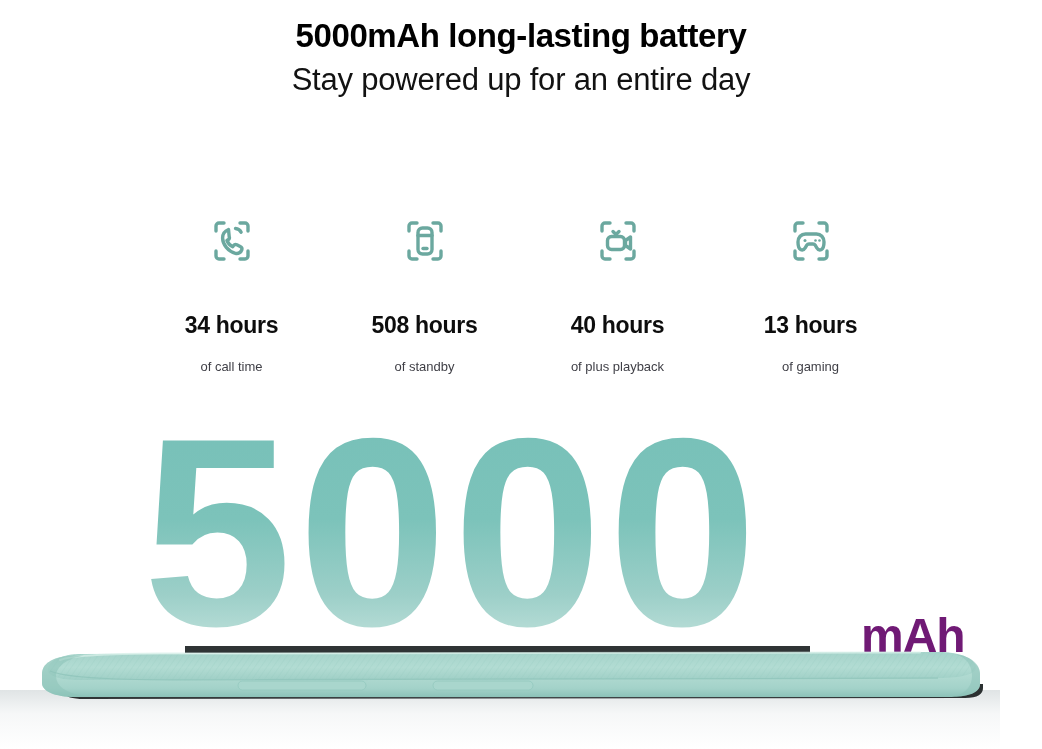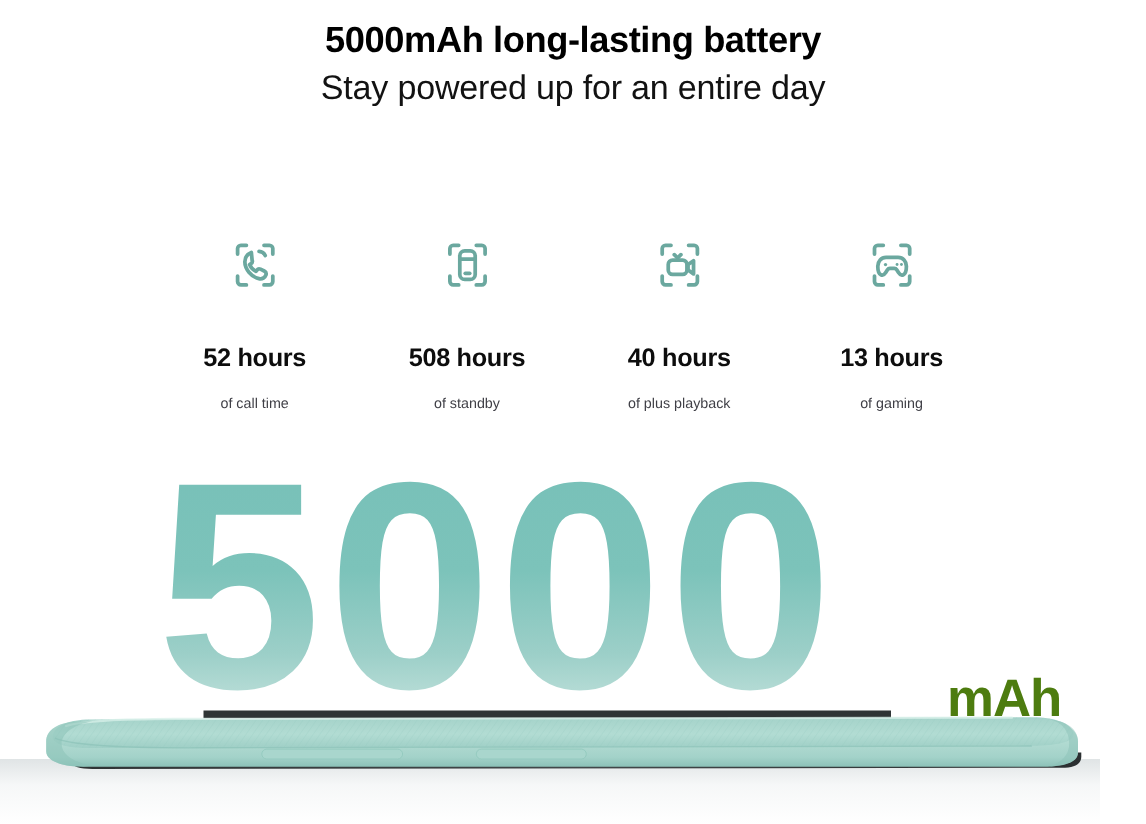--- a/index.html
+++ b/index.html
@@ -117,21 +117,21 @@
     color: transparent;
     -webkit-text-fill-color: transparent;
   }
   .mah {
     position: absolute;
     left: 861px;
     top: 608px;
     font-size: 48px;
     font-weight: bold;
     letter-spacing: -1px;
-    color: #4d7c0f;
+    color: #701a75;
     z-index: 3;
   }
 
   
   .phone {
     position: absolute;
     left: -20px;
     top: 640px;
     width: 1005px;
     height: 60px;
@@ -166,21 +166,21 @@
       <div class="stat-icon">
         <svg width="64" height="64" viewBox="0 0 64 64" fill="none" stroke="#6ba89f" stroke-width="3.4" stroke-linecap="round" stroke-linejoin="round">
           <path d="M16 22 V17 a3 3 0 0 1 3-3 h5"></path>
           <path d="M48 22 V17 a3 3 0 0 0-3-3 h-5"></path>
           <path d="M16 42 v5 a3 3 0 0 0 3 3 h5"></path>
           <path d="M48 42 v5 a3 3 0 0 1-3 3 h-5"></path>
           <path d="M28.5 20.5 c-3.6 1.4 -5.9 4.6 -5.9 8.5 c0 6.5 5.6 13.6 12.8 15.3 c3.1 0.7 5.6 -1 6.4 -3.4 c0.5 -1.6 -0.2 -2.8 -1.6 -3.5 l-3.4 -1.7 c-1.3 -0.6 -2.4 -0.3 -3.2 0.8 l-0.9 1.2 c-2.6 -1.3 -4.7 -3.5 -5.8 -6.2 l1.3 -0.8 c1.1 -0.7 1.5 -1.8 1 -3.1 z"></path>
           <path d="M35.5 19.5 c2.6 0.2 4.6 1.6 5.6 3.8"></path>
         </svg>
       </div>
-      <div class="stat-value">52 hours</div>
+      <div class="stat-value">34 hours</div>
       <div class="stat-label">of call time</div>
     </div>
 
     <div class="stat-col">
       <div class="stat-icon">
         <svg width="64" height="64" viewBox="0 0 64 64" fill="none" stroke="#6ba89f" stroke-width="3.4" stroke-linecap="round" stroke-linejoin="round">
           <path d="M16 22 V17 a3 3 0 0 1 3-3 h5"></path>
           <path d="M48 22 V17 a3 3 0 0 0-3-3 h-5"></path>
           <path d="M16 42 v5 a3 3 0 0 0 3 3 h5"></path>
           <path d="M48 42 v5 a3 3 0 0 1-3 3 h-5"></path>

